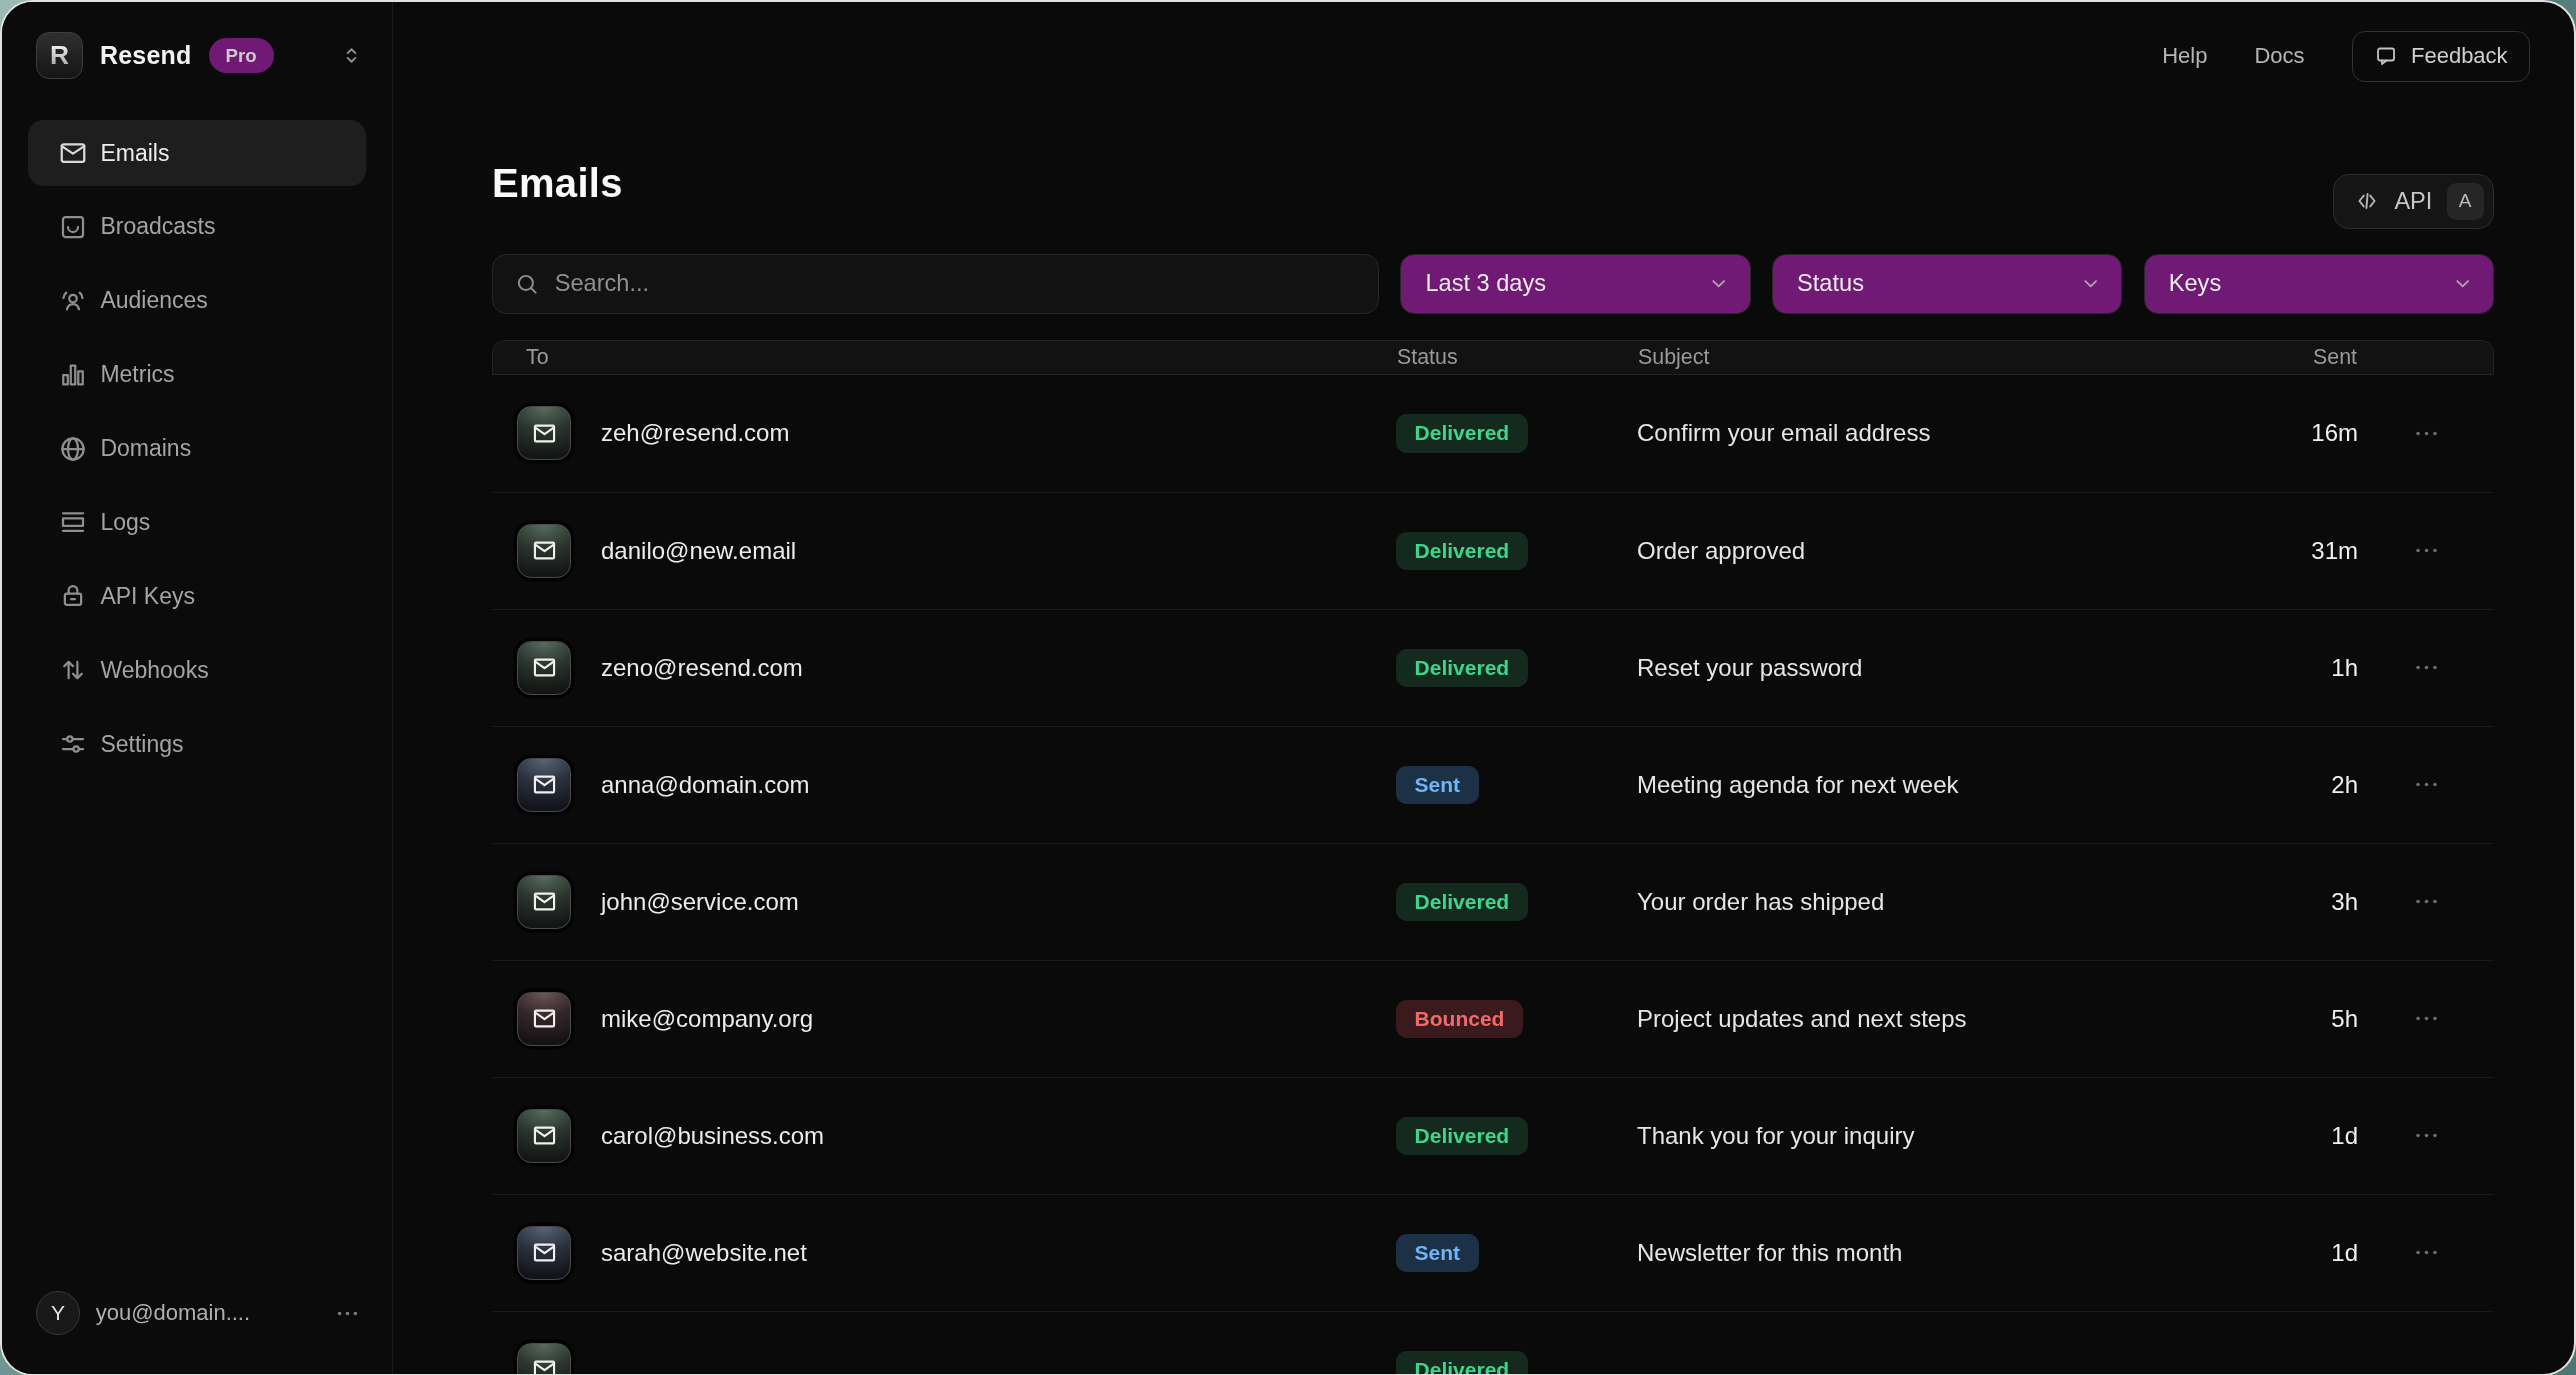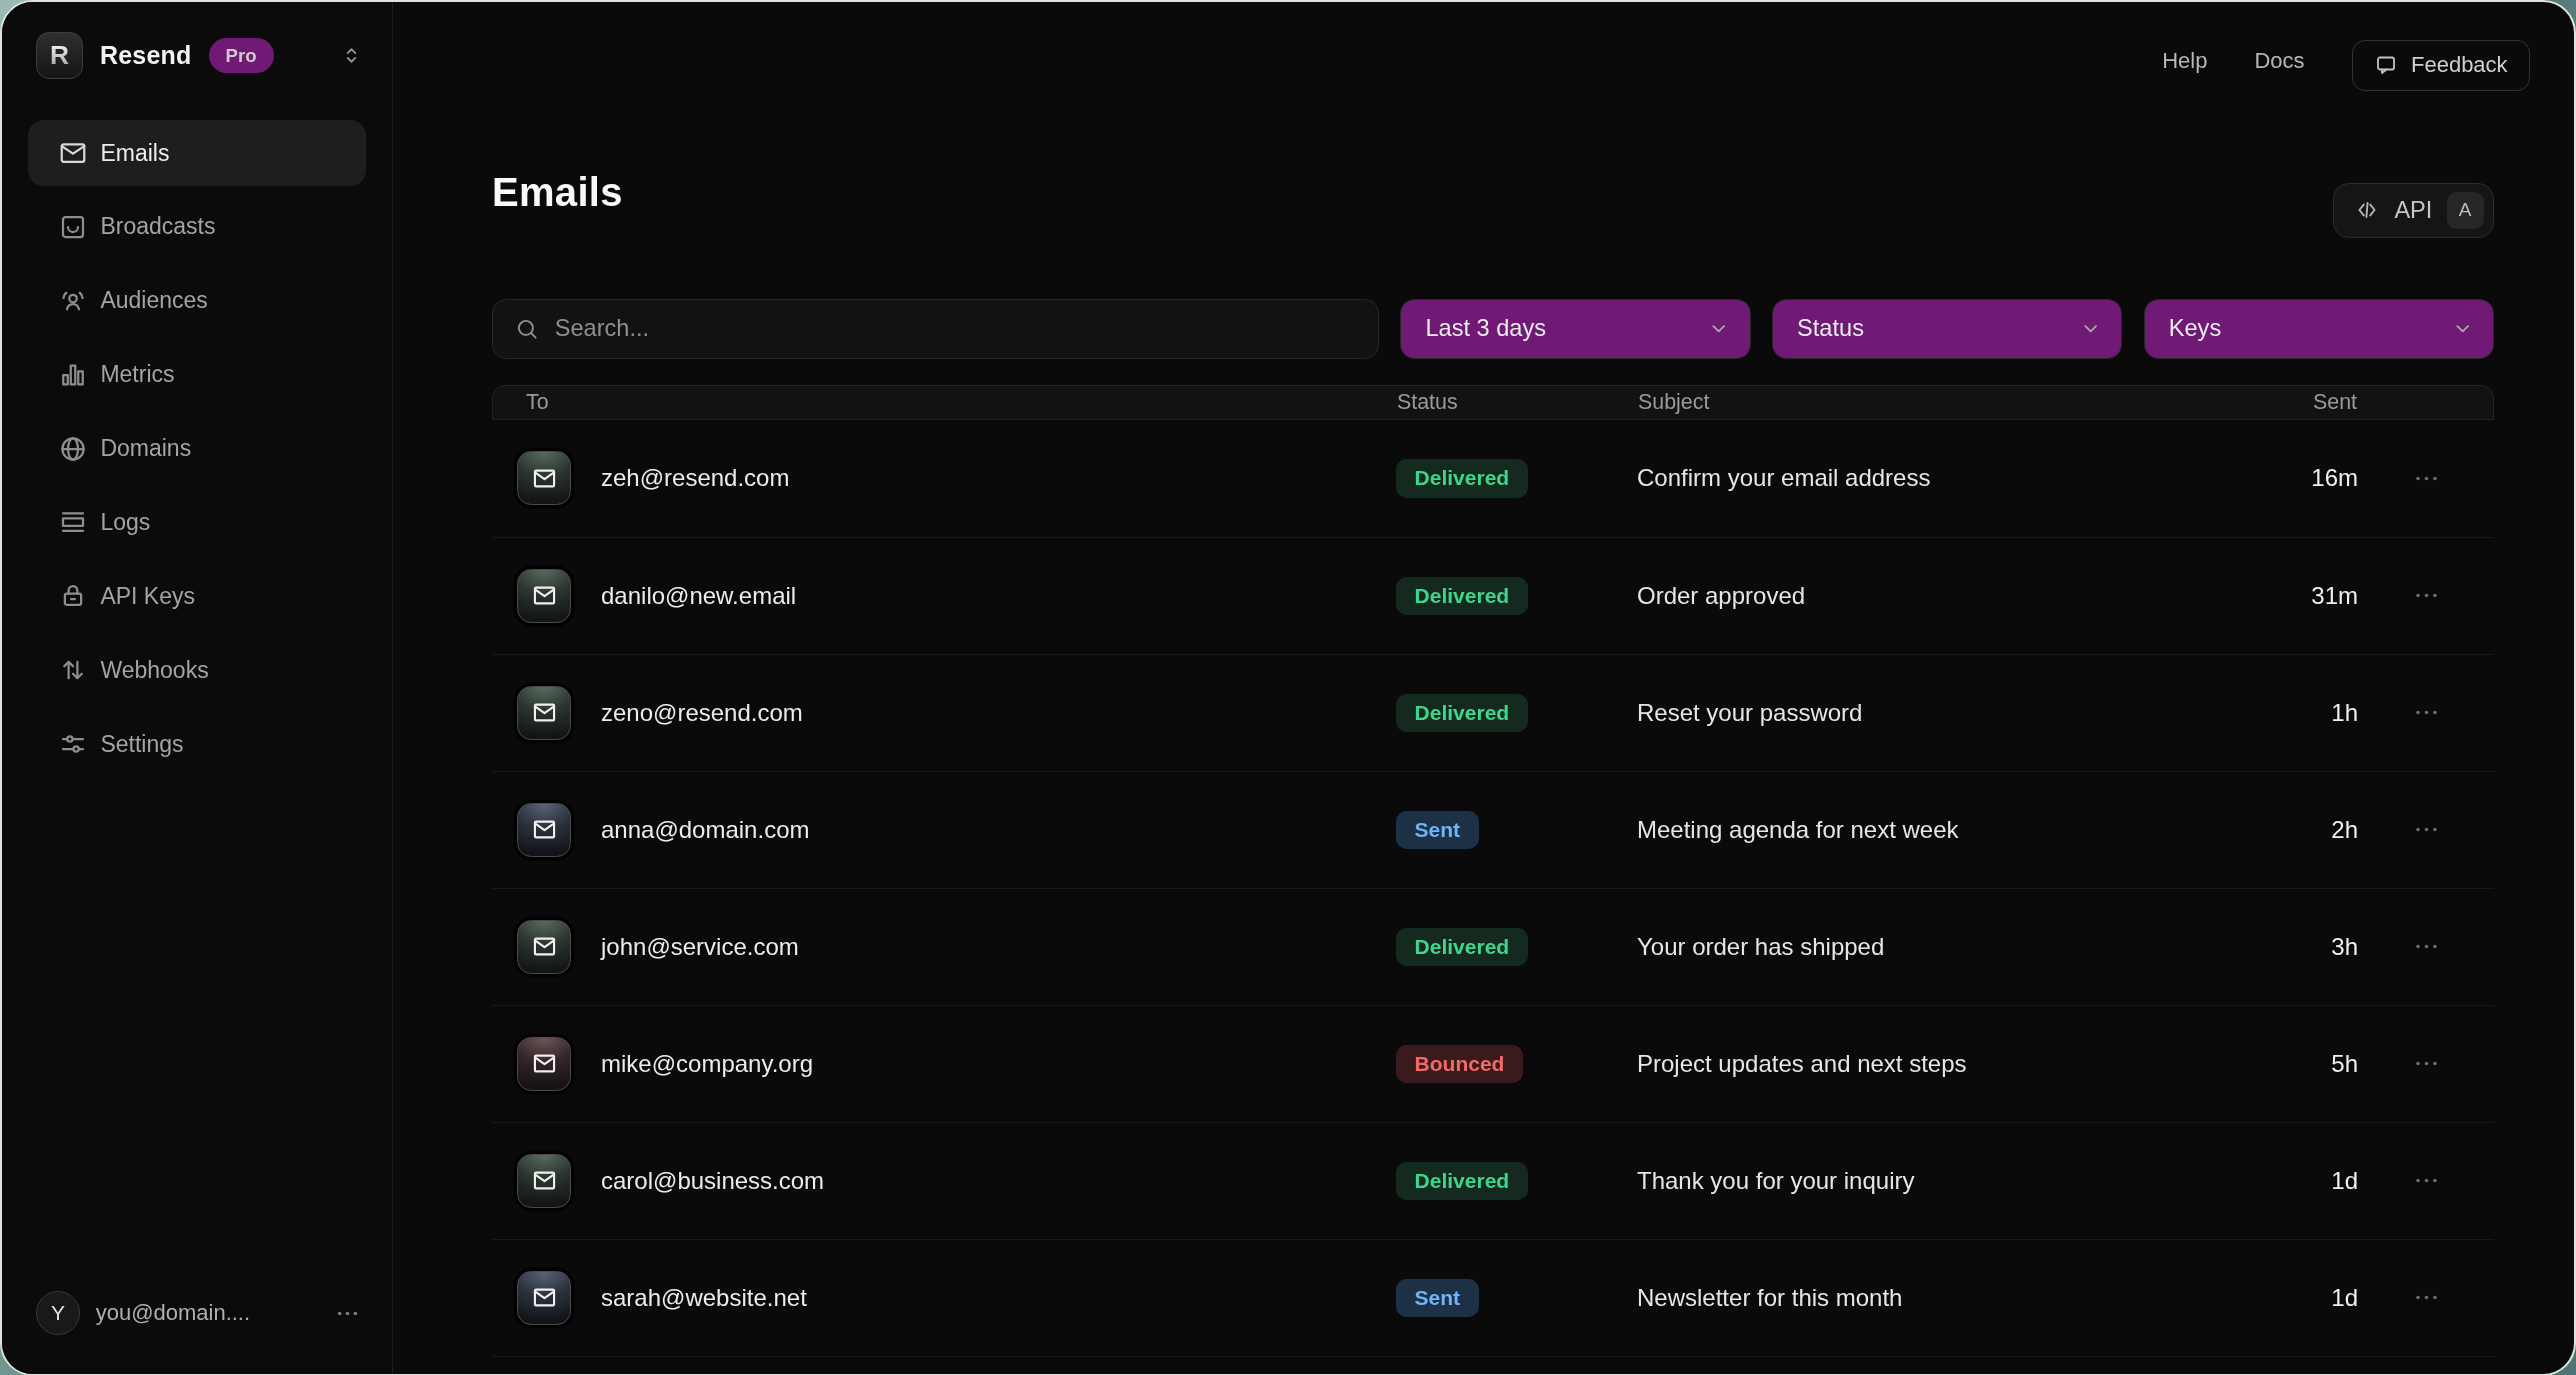--- a/index.html
+++ b/index.html
@@ -31,28 +31,28 @@
   .nav-item.active .nicon{ color:#d9d9d9; }
   .user{ margin-top:auto; display:flex; align-items:center; gap:15.7px; padding:29px 31px 39px 34px; }
   .avatar{ width:44px; height:44px; border-radius:50%; background:#191919; border:1.4px solid #383838; display:flex; align-items:center; justify-content:center; font-size:21px; color:#e3e3e3; }
   .user-email{ font-size:22px; color:#b0b0b0; white-space:nowrap; }
   .user-menu{ margin-left:auto; color:#7c7c7c; display:flex; cursor:pointer; }
   .user-menu svg{ width:27px; height:27px; }
   
   main{ flex:1; display:flex; flex-direction:column; padding:0 80px 0 99px; }
   .topbar{ display:flex; align-items:center; justify-content:flex-end; gap:47px; padding-top:29px; margin-right:-36px; }
   .toplink{ font-size:22px; color:#b6b6b6; cursor:pointer; }
-  .feedback-btn{ display:flex; align-items:center; gap:13px; font-size:22px; color:#d0d0d0; border:1.4px solid #323232; background:transparent; border-radius:13px; padding:11.4px 21.4px; cursor:pointer;margin-top:9px; }
+  .feedback-btn{ display:flex; align-items:center; gap:13px; font-size:22px; color:#d0d0d0; border:1.4px solid #323232; background:transparent; border-radius:13px; padding:11.4px 21.4px; cursor:pointer; }
   .feedback-btn svg{ width:24px; height:24px; color:#c3c3c3; }
   .page-head{ display:flex; align-items:center; justify-content:space-between; margin-top:56px; }
   .page-title{ font-size:40px; font-weight:700; color:#fafafa; letter-spacing:0.3px; }
   .api-btn{ display:flex; align-items:center; gap:14.3px; background:#151515; border:1.4px solid #2d2d2d; border-radius:15.7px; padding:7.9px 9.3px 7.9px 20px; font-size:23.6px; color:#c6c6c6; cursor:pointer;margin-top:36px; }
   .api-btn svg{ width:26px; height:26px; color:#b3b3b3; }
   .api-key{ width:37px; height:37px; border-radius:9.3px; background:#262626; display:flex; align-items:center; justify-content:center; font-size:19px; color:#bdbdbd; }
-  .filters{ display:flex; gap:21.4px; margin-top:61px; }
+  .filters{ display:flex; gap:21.4px; margin-top:25px; }
   .search-box{ width:887px; height:60px; display:flex; align-items:center; gap:14.3px; background:#121212; border:1.4px solid #272727; border-radius:14.3px; padding:0 21.4px; }
   .search-box svg{ width:26px; height:26px; color:#8d8d8d; }
   .search-box input{ flex:1; background:transparent; border:0; outline:none; color:#e8e8e8; font-size:23.6px; font-family:inherit; }
   .search-box input::placeholder{ color:#8f8f8f; }
   .dropdown{ flex:1; height:60px; display:flex; align-items:center; justify-content:space-between; background:#701a75; border:1.4px solid #272727; border-radius:14.3px; padding:0 20px 0 24px; font-size:23.6px; color:#ececec; cursor:pointer; }
   .dropdown svg{ width:21.4px; height:21.4px; color:#a9a9a9; }
   
   .table{ margin-top:26.4px; }
   .thead{ display:grid; grid-template-columns:904px 241px 1fr 150px 136px; align-items:center; height:35px; background:#121212; border:1.4px solid #232323; border-radius:13px 13px 0 0; font-size:21.4px; color:#9a9a9a; }
   .th-to{ padding-left:33px; }

